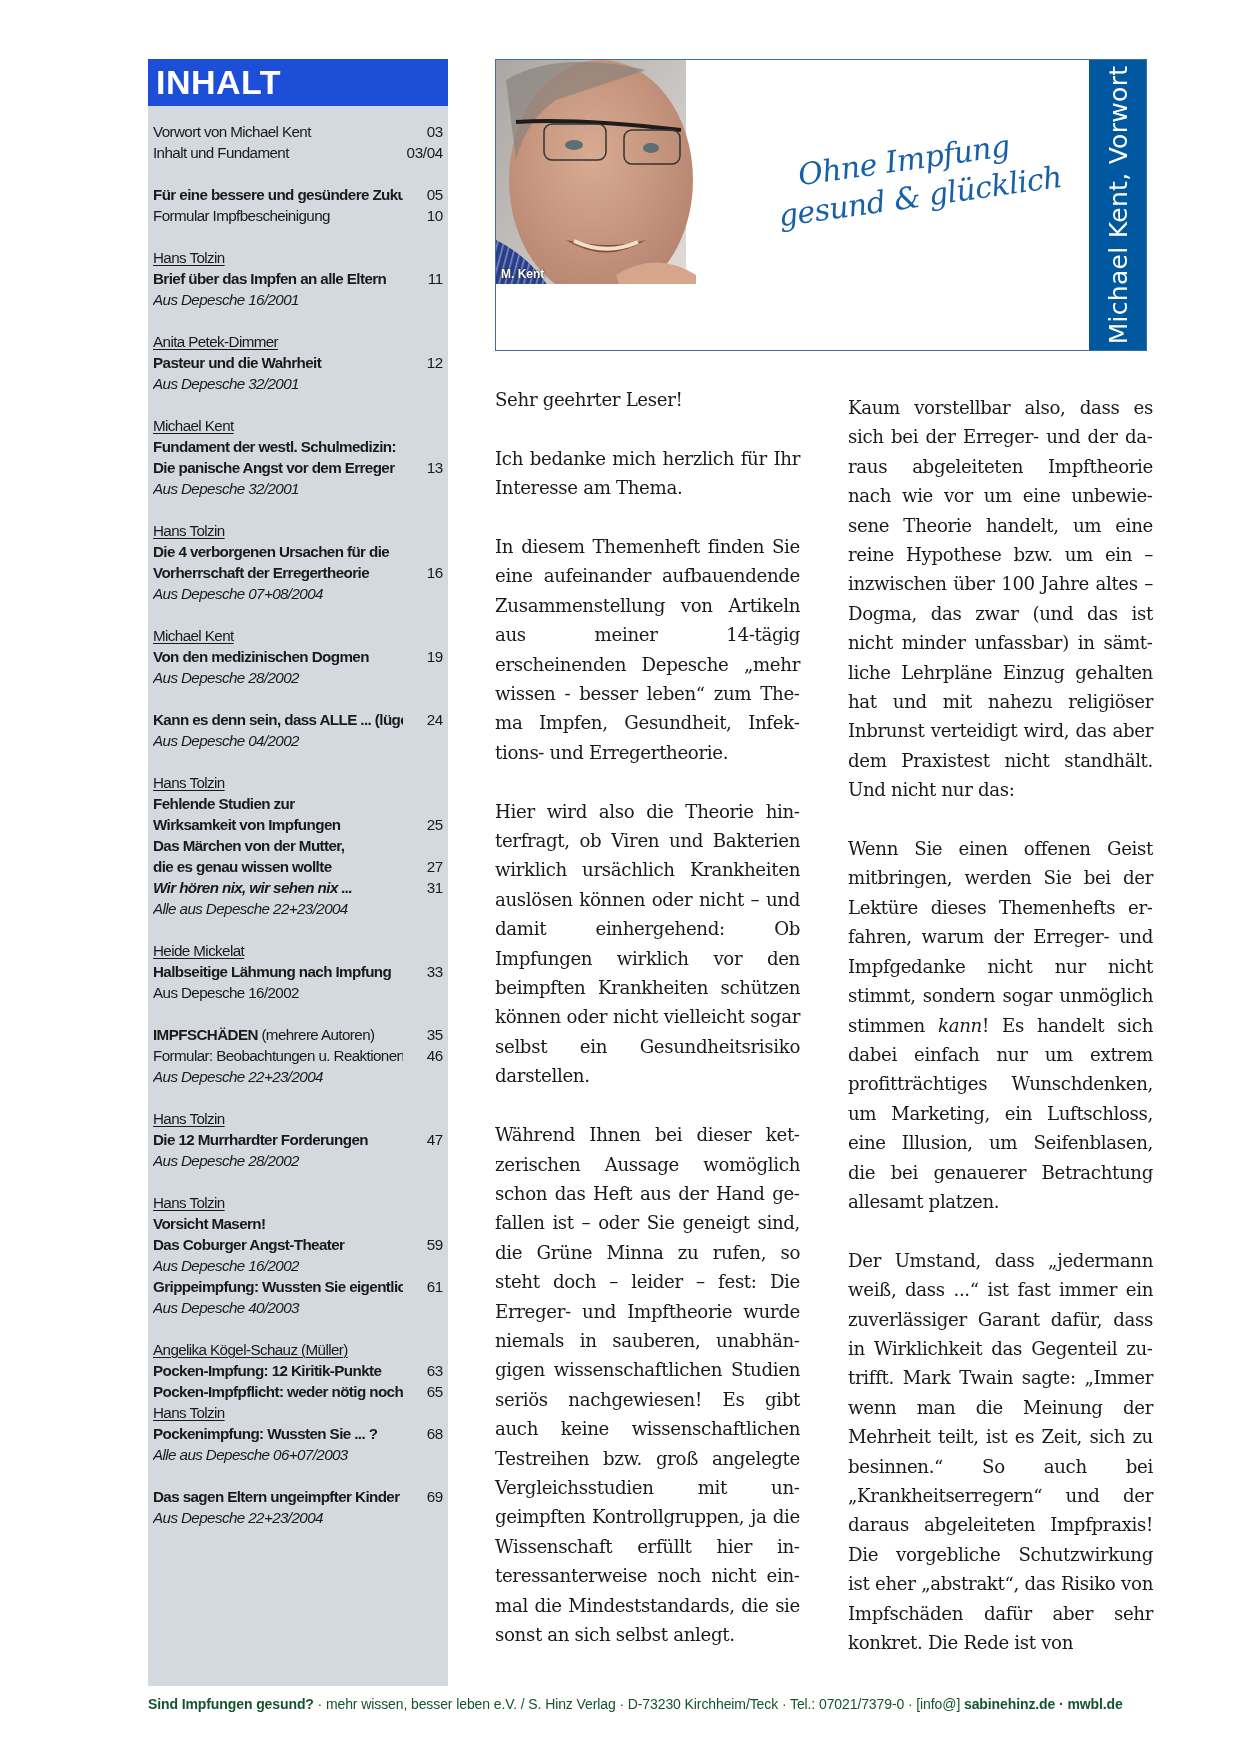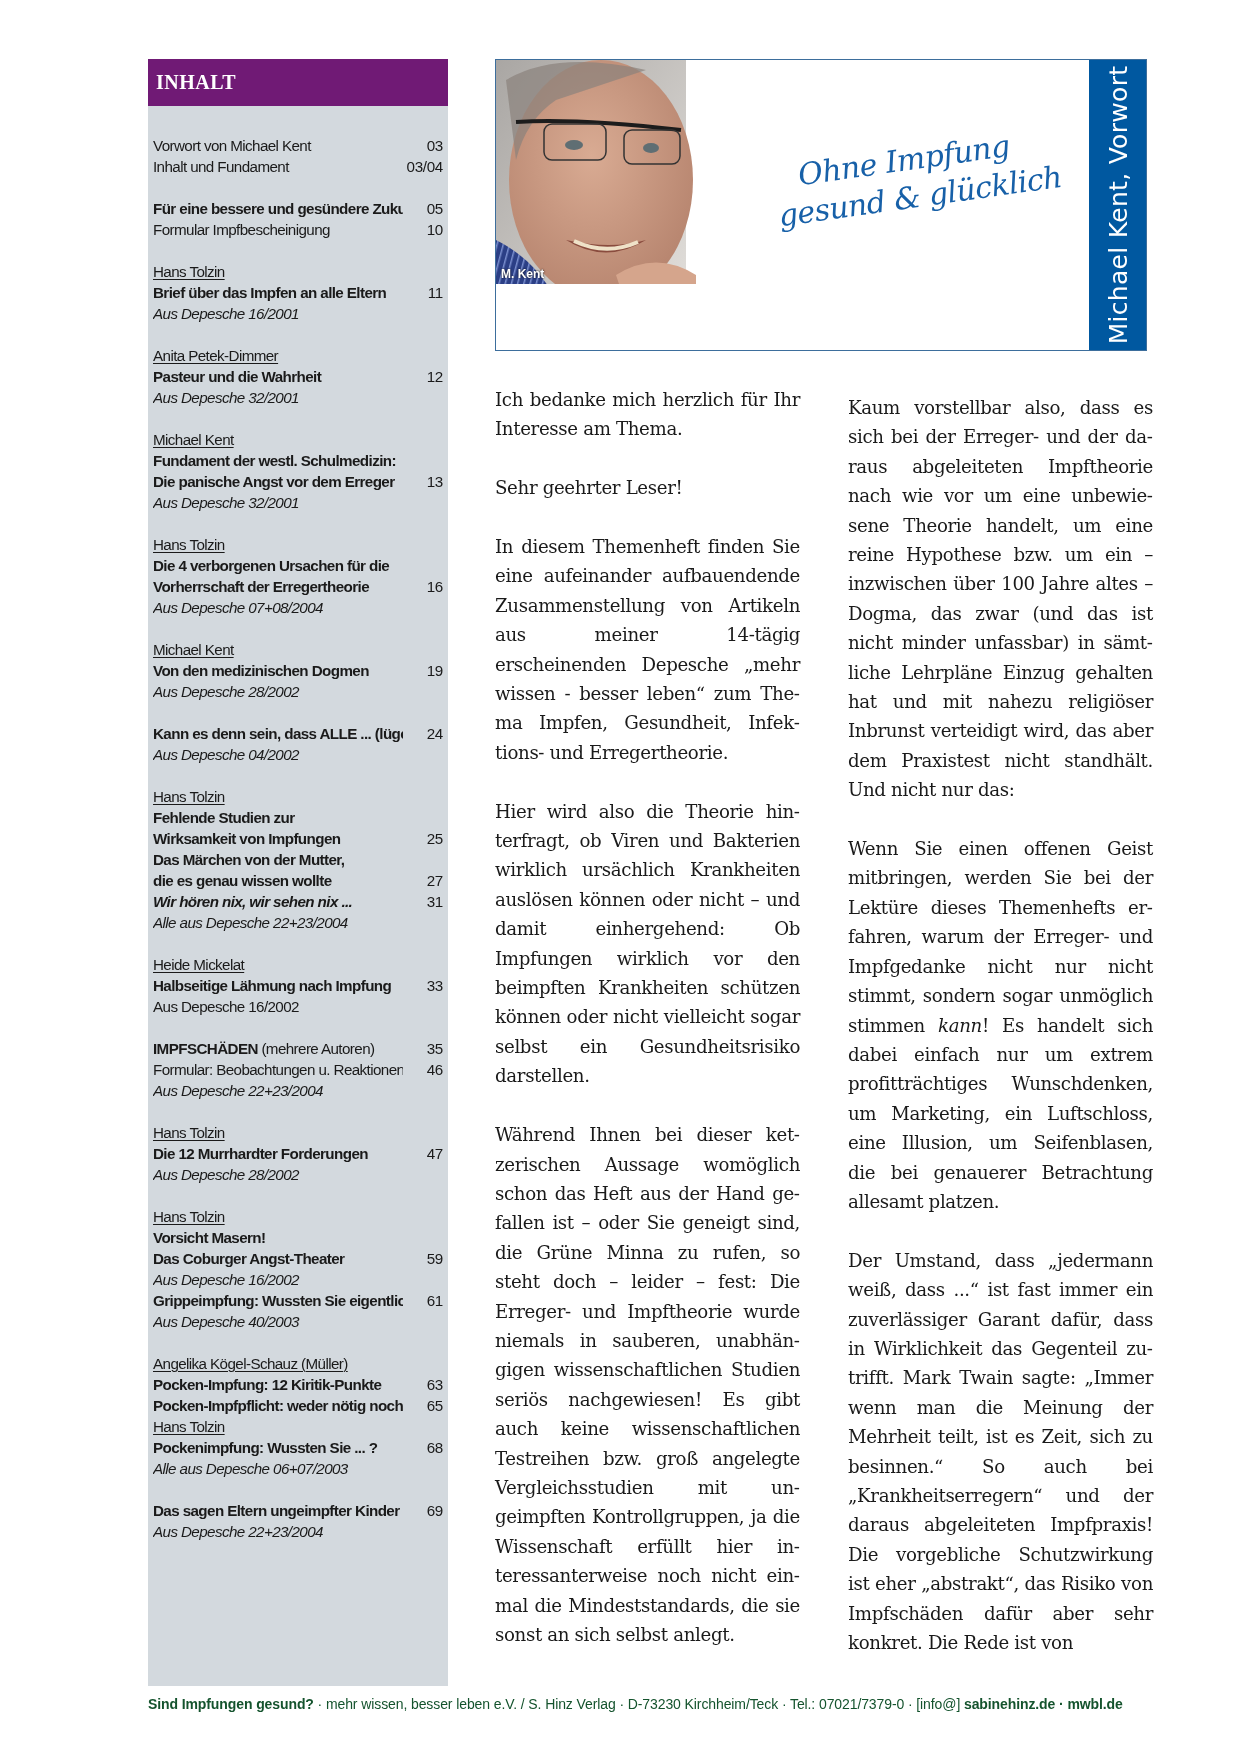--- a/index.html
+++ b/index.html
@@ -1,22 +1,22 @@
 <!DOCTYPE html>
 <html><head>
 <meta charset="utf-8">
 <style>
   html, body { margin:0; padding:0; background:#ffffff; }
   body { width:1240px; height:1754px; position:relative; overflow:hidden; font-family:"Liberation Sans", sans-serif; color:#1a1a1a; }
 
   
   #toc { position:absolute; left:148px; top:59px; width:300px; height:1627px; background:#d3d9de; }
-  #toc-head { height:47px; background:#701a75; color:#fff; font-weight:bold; font-size:20px; padding-left:8px; line-height:47px; letter-spacing:0.5px;font-family:Liberation Serif, serif; }
+  #toc-head { height:47px; background:#1d4ed8; color:#fff; font-weight:bold; font-size:34px; padding-left:8px; line-height:47px; letter-spacing:0.5px; }
   #toc-list { padding:15px 5px 0 5px; font-family:"Liberation Sans", sans-serif; font-size:15.2px; line-height:21px; letter-spacing:-0.6px; }
-  .toc-group { margin-bottom:21px;margin-top:14px; }
+  .toc-group { margin-bottom:21px; }
   .toc-line { display:flex; justify-content:space-between; align-items:baseline; white-space:nowrap; }
   .toc-line .t { flex:1; overflow:hidden; }
   .toc-line .p { width:40px; text-align:right; padding-right:0px; letter-spacing:-0.3px; font-weight:normal; font-style:normal; }
   .author { text-decoration:underline; text-decoration-thickness:1px; text-underline-offset:2px; }
   .bold { font-weight:bold; }
   .ital { font-style:italic; }
   .bolditalic { font-weight:bold; font-style:italic; }
 
   
   #header-box { position:absolute; left:495px; top:59px; width:652px; height:292px; border:1.5px solid #3d6e9c; box-sizing:border-box; background:#fff; overflow:hidden; }
@@ -331,22 +331,22 @@
   <div id="tagline">
     <span class="l1">Ohne Impfung</span>
     <span class="l2">gesund &amp; glücklich</span>
   </div>
   <div id="side-band">
     <span>Michael Kent, Vorwort</span>
   </div>
 </div>
 
 <div id="col1" class="col">
+    <p>Sehr geehrter Leser!</p>
     <p>Ich bedanke mich herzlich für Ihr Interesse am Thema.</p>
-    <p>Sehr geehrter Leser!</p>
     <p>In diesem Themenheft finden Sie eine aufeinander aufbauen­dende Zusammenstellung von Artikeln aus meiner 14-tägig erscheinenden Depesche „mehr wissen - besser leben“ zum The­ma Impfen, Gesundheit, Infek­tions- und Erregertheorie.</p>
     <p>Hier wird also die Theorie hin­terfragt, ob Viren und Bakterien wirklich ursächlich Krankhei­ten auslösen können oder nicht – und damit einhergehend: Ob Impfungen wirklich vor den beimpften Krankheiten schüt­zen können oder nicht viel­leicht sogar selbst ein Gesund­heitsrisiko darstellen.</p>
     <p>Während Ihnen bei dieser ket­zerischen Aussage womöglich schon das Heft aus der Hand ge­fallen ist – oder Sie geneigt sind, die Grüne Minna zu rufen, so steht doch – leider – fest: Die Erreger- und Impftheorie wurde niemals in sauberen, unabhän­gigen wissenschaftlichen Stu­dien seriös nachgewiesen! Es gibt auch keine wissenschaftli­chen Testreihen bzw. groß ange­legte Vergleichsstudien mit un­geimpften Kontrollgruppen, ja die Wissenschaft erfüllt hier in­teressanterweise noch nicht ein­mal die Mindeststandards, die sie sonst an sich selbst anlegt.</p>
   </div>
 <div id="col2" class="col">
     <p>Kaum vorstellbar also, dass es sich bei der Erreger- und der da­raus abgeleiteten Impftheorie nach wie vor um eine unbewie­sene Theorie handelt, um eine reine Hypothese bzw. um ein – inzwischen über 100 Jahre altes – Dogma, das zwar (und das ist nicht minder unfassbar) in sämt­liche Lehrpläne Einzug gehal­ten hat und mit nahezu religiö­ser Inbrunst verteidigt wird, das aber dem Praxistest nicht stand­hält. Und nicht nur das:</p>
     <p>Wenn Sie einen offenen Geist mitbringen, werden Sie bei der Lektüre dieses Themenhefts er­fahren, warum der Erreger- und Impfgedanke nicht nur nicht stimmt, sondern sogar unmög­lich stimmen <em>kann</em>! Es handelt sich dabei einfach nur um ex­trem profitträchtiges Wunsch­denken, um Marketing, ein Luft­schloss, eine Illusion, um Sei­fenblasen, die bei genauerer Betrachtung allesamt platzen.</p>
     <p>Der Umstand, dass „jedermann weiß, dass ...“ ist fast immer ein zuverlässiger Garant dafür, dass in Wirklichkeit das Gegenteil zu­trifft. Mark Twain sagte: „Immer wenn man die Meinung der Mehrheit teilt, ist es Zeit, sich zu besinnen.“ So auch bei „Krankheitserregern“ und der daraus abgeleiteten Impfpraxis! Die vorgebliche Schutzwirkung ist eher „abstrakt“, das Risiko von Impfschäden dafür aber sehr konkret. Die Rede ist von</p>
   </div>
 

